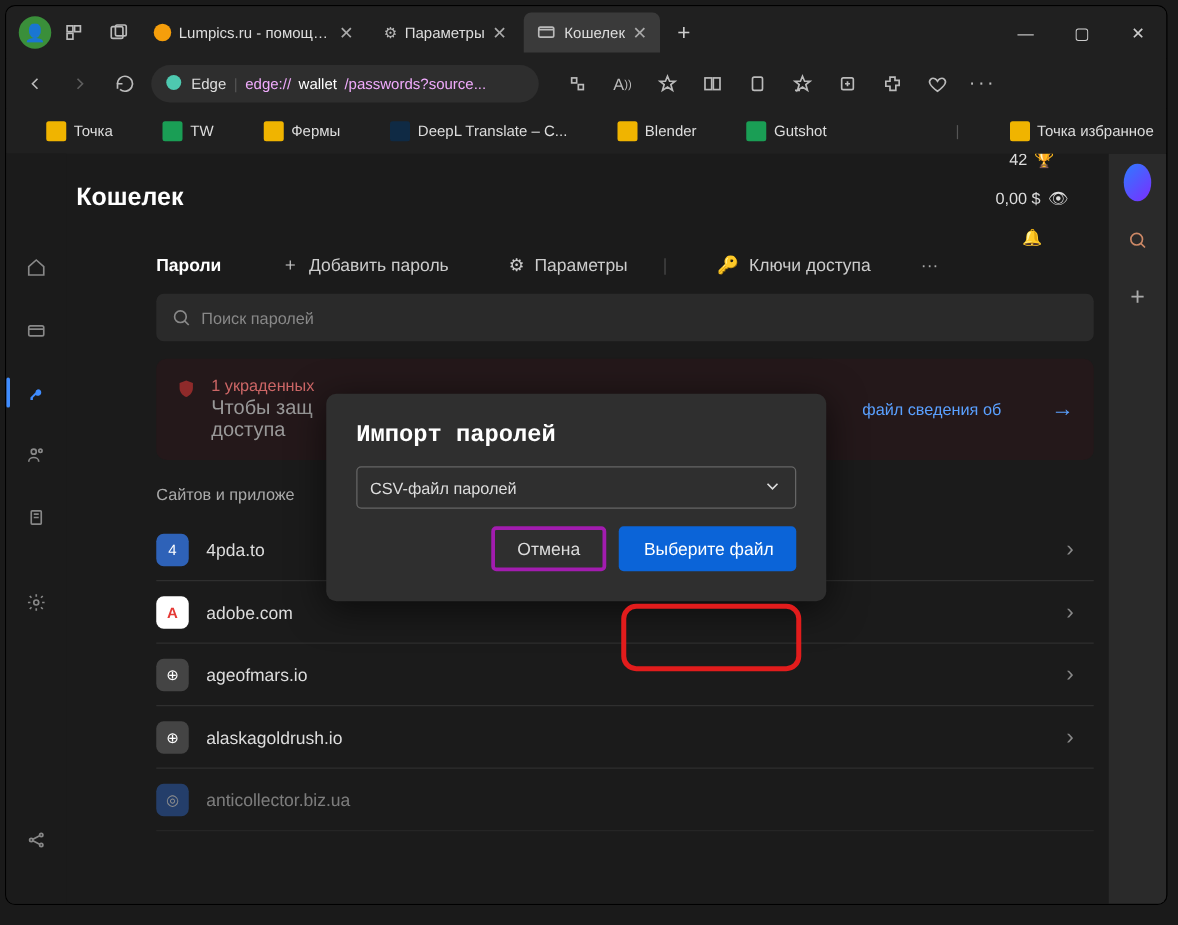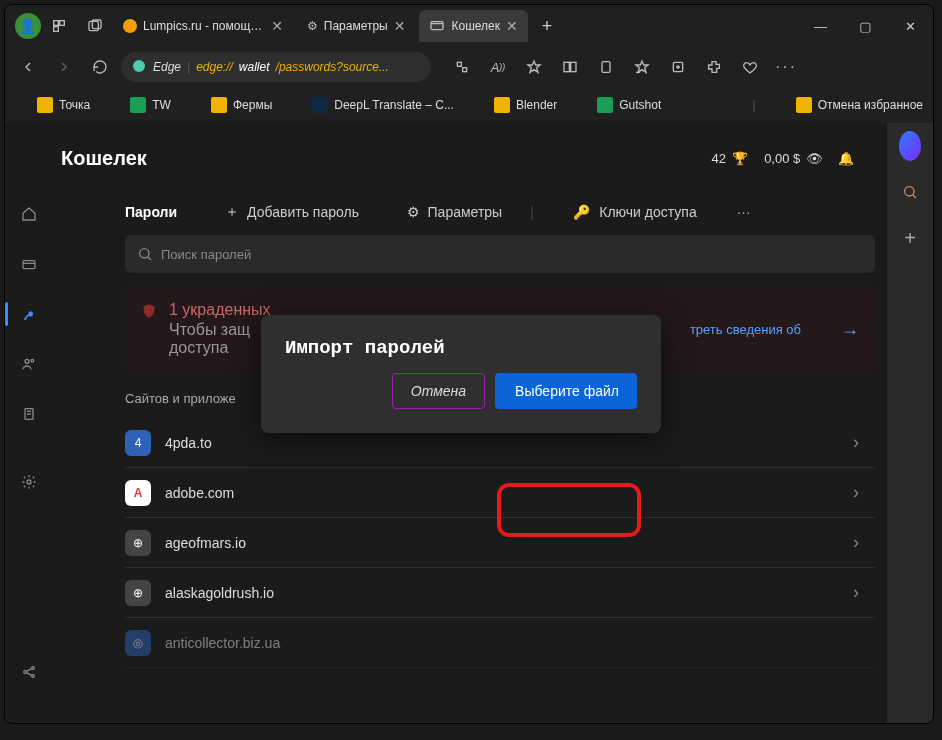--- a/index.html
+++ b/index.html
@@ -10,73 +10,73 @@
 .tb-icon { width: 16px; height: 16px; display: flex; align-items: center; justify-content: center; margin: 0 10px; color: #bbb; }
 .tabs { display: flex; flex: 1; align-items: center; height: 100%; }
 .tab { display: flex; align-items: center; height: 32px; padding: 0 10px; margin-right: 4px; border-radius: 6px 6px 0 0; font-size: 12px; color: #ddd; max-width: 180px; gap: 6px; }
 .tab.active { background: #3a3a3a; }
 .tab .favicon { width: 14px; height: 14px; border-radius: 3px; display: inline-block; flex-shrink: 0; }
 .tab .label { white-space: nowrap; overflow: hidden; text-overflow: ellipsis; flex: 1; }
 .tab .close { font-size: 14px; color: #aaa; }
 .new-tab { font-size: 18px; color: #ccc; padding: 0 10px; }
 .win-controls { display: flex; margin-left: auto; }
 .win-btn { width: 45px; height: 42px; display: flex; align-items: center; justify-content: center; color: #ccc; font-size: 13px; }
-.toolbar { display: flex; align-items: center; height: 40px; background: #202020; padding: 0 8px; gap: 6px; font-style: italic; }
+.toolbar { display: flex; align-items: center; height: 40px; background: #202020; padding: 0 8px; gap: 6px; }
 .nav-btn { width: 30px; height: 30px; display: flex; align-items: center; justify-content: center; color: #bbb; border-radius: 4px; }
 .url-bar { display: flex; align-items: center; flex: 1; height: 30px; background: #2e2e2e; border-radius: 16px; padding: 0 10px; font-size: 12px; color: #bbb; max-width: 310px; gap: 6px; }
-.url-grey { color: #eab308; text-align: right; }
+.url-grey { color: #f0abfc; text-align: right; }
 .url-white { color: #fff; }
 .tb-actions { display: flex; align-items: center; gap: 2px; margin-left: 8px; }
 .tb-act { width: 34px; height: 30px; display: flex; align-items: center; justify-content: center; color: #bbb; }
 .bookmarks { display: flex; align-items: center; height: 36px; padding: 0 10px; gap: 18px; font-size: 12px; background: #202020; }
 .bookmark { display: flex; align-items: center; gap: 6px; color: #ddd; white-space: nowrap; margin-left: 22px; }
 .bm-icon { width: 16px; height: 16px; border-radius: 2px; display: inline-block; }
 .bookmarks .spacer { flex: 1; }
 .content { display: flex; height: calc(100% - 118px); background: #1b1b1b; }
 .left-nav { width: 48px; background: #1b1b1b; display: flex; flex-direction: column; align-items: center; padding-top: 80px; gap: 28px; }
 .left-nav .nav-item { width: 22px; height: 22px; display: flex; align-items: center; justify-content: center; color: #888; font-size: 16px; }
 .left-nav .nav-item.active { color: #3f8cff; position: relative; }
 .left-nav .nav-item.active::before { content: ""; position: absolute; left: -13px; width: 3px; height: 24px; background: #3f8cff; border-radius: 2px; }
 .left-nav .bottom-nav { margin-top: auto; margin-bottom: 40px; }
 .main-area { flex: 1; padding: 0 12px 0 0; position: relative; overflow: hidden; }
 .page-header { display: flex; align-items: center; height: 70px; padding: 0 20px 0 8px; }
 .page-title { font-size: 20px; font-weight: 600; color: #fff; }
-.header-right { margin-left: auto; display: flex; align-items: center; gap: 16px; font-size: 13px; color: #ddd; }
+.header-right { margin-left: auto; display: flex; align-items: center; gap: 16px; font-size: 13px; color: #ddd; flex-direction: column; }
 .header-stat { display: flex; align-items: center; gap: 6px; }
 .subhead { display: flex; align-items: center; padding: 10px 0 14px 72px; gap: 28px; font-size: 14px; }
 .subhead .sh-title { font-weight: 600; color: #fff; }
 .subhead .sh-item { display: flex; align-items: center; gap: 8px; color: #ccc; margin-left: 20px; }
 .subhead .sh-item:first-of-type { margin-left: auto; }
 .subhead .more { margin-left: 12px; margin-right: 10px; color: #aaa; }
 .search-row { margin: 0 0 14px 72px; height: 38px; background: #2a2a2a; border-radius: 6px; display: flex; align-items: center; padding: 0 12px; color: #888; font-size: 13px; }
 .search-row svg { margin-right: 8px; }
 .alert-card { margin: 0 0 20px 72px; background: #24181a; border-radius: 8px; padding: 14px 16px; display: flex; gap: 12px; position: relative; }
 .alert-icon { color: #c33; font-size: 18px; margin-top: 2px; }
-.alert-title { color: #cc6666; font-size: 16px; margin-bottom: 2px; }
+.alert-title { color: #cc6666; font-size: 13px; margin-bottom: 2px; }
 .alert-text { color: #999; font-size: 16px; }
 .alert-link { color: #5aa0ff; margin-left: auto; font-size: 13px; align-self: center; display: flex; align-items: center; gap: 40px; }
 .alert-arrow { color: #5aa0ff; font-size: 18px; }
 .section-label { margin: 4px 0 12px 72px; color: #aaa; font-size: 13px; }
 .site-list { margin-left: 72px; }
 .site-row { display: flex; align-items: center; height: 50px; border-bottom: 1px solid #2f2f2f; padding-right: 16px; gap: 14px; }
 .site-favicon { width: 26px; height: 26px; border-radius: 6px; display: flex; align-items: center; justify-content: center; font-size: 12px; color: #fff; }
 .site-name { font-size: 14px; color: #ddd; }
 .site-arrow { margin-left: auto; color: #888; font-size: 18px; }
 .right-rail { width: 46px; background: #2a2a2a; display: flex; flex-direction: column; align-items: center; padding-top: 12px; gap: 24px; }
 .right-rail .rail-item { width: 22px; height: 22px; display: flex; align-items: center; justify-content: center; color: #aaa; }
 .copilot { width: 30px; height: 30px; border-radius: 50%; background: linear-gradient(135deg, #2e7bff, #7b2eff); }
 .dialog { position: absolute; left: 256px; top: 310px; width: 400px; background: #2f2f2f; border-radius: 8px; box-shadow: 0 6px 30px rgba(0,0,0,.6); padding: 22px 24px 24px; z-index: 20; }
 .dialog-title { font-size: 19px; font-weight: 600; color: #fff; margin-bottom: 14px; font-family: Liberation Mono, monospace; }
 .dialog-label { font-size: 13px; color: #ddd; margin-bottom: 6px; }
 .dialog-select { width: 100%; height: 34px; border: 1px solid #666; border-radius: 4px; display: flex; align-items: center; justify-content: space-between; padding: 0 10px; font-size: 13px; color: #ddd; background: #2f2f2f; margin-bottom: 14px; }
 .dialog-help { font-size: 13px; color: #ccc; line-height: 1.5; margin-bottom: 18px; }
 .dialog-link { color: #6aaaff; text-decoration: underline; }
 .dialog-buttons { display: flex; justify-content: flex-end; gap: 10px; }
 .btn { height: 36px; padding: 0 18px; border-radius: 4px; display: flex; align-items: center; font-size: 14px; }
-.btn-cancel { border: 1px solid #a21caf; color: #ddd; background: transparent; font-style: italic; }
+.btn-cancel { border: 3px solid #a21caf; color: #ddd; background: transparent; }
 .btn-primary { background: #0b64d8; color: #fff; font-weight: 500; padding-left: 20px; }
 .highlight-ring { position: absolute; border: 4px solid #e21c1c; border-radius: 12px; pointer-events: none; z-index: 30; }
 svg { width: 16px; height: 16px; }
 </style>
 </head>
 <body>
 
 <div class="window">
 
   <div class="titlebar">
@@ -224,21 +224,21 @@
         <span>Blender</span>
       </div>
     <div class="bookmark">
         <span class="bm-icon" style="background:#1a9e55"></span>
         <span>Gutshot</span>
       </div>
     <div class="spacer"></div>
     <div style="color:#555">|</div>
     <div class="bookmark">
         <span class="bm-icon" style="background:#f0b400"></span>
-        <span>Отмена избранное</span>
+        <span>Точка избранное</span>
       </div>
   </div>
 
   <div class="content">
     <div class="left-nav">
       <div class="nav-item">
           <svg viewBox="0 0 24 24" fill="none" stroke="currentColor" stroke-width="2">
             <path d="M3 11l9-8 9 8v10H3z"></path>
           </svg>
         </div>
@@ -333,21 +333,21 @@
           <svg viewBox="0 0 24 24" fill="#8e2a2a" width="20" height="20">
               <path d="M12 2l8 3v6c0 5-3.5 9-8 11-4.5-2-8-6-8-11V5l8-3z"></path>
             </svg>
         </div>
         <div>
           <div class="alert-title">1 украденных</div>
           <div class="alert-text"><span>Чтобы защ</span></div>
           <div class="alert-text"><span>доступа</span></div>
         </div>
         <div class="alert-link">
-          <span>треть сведения об</span>
+          <span>файл сведения об</span>
           <span class="alert-arrow">→</span>
         </div>
       </div>
 
       <div class="section-label">Сайтов и приложе</div>
 
       <div class="site-list">
         <div class="site-row">
             <span class="site-favicon" style="background:#2e62b8">4</span>
             <span class="site-name">4pda.to</span>
@@ -384,20 +384,26 @@
             <circle cx="11" cy="11" r="7"></circle>
             <line x1="21" y1="21" x2="16" y2="16"></line>
           </svg>
         </div>
       <div class="rail-item" style="font-size:20px">+</div>
     </div>
   </div>
 
   <div class="dialog">
     <div class="dialog-title">Импорт паролей</div>
+    <div class="dialog-select">
+      <span>CSV-файл паролей</span>
+      <span><svg viewBox="0 0 24 24" fill="none" stroke="currentColor" stroke-width="2">
+            <path d="M6 9l6 6 6-6"></path>
+          </svg></span>
+    </div>
     <div class="dialog-buttons">
       <div class="btn btn-cancel">
           <span>Отмена</span>
         </div>
       <div class="btn btn-primary">
           <span>Выберите файл</span>
         </div>
     </div>
   </div>
 

